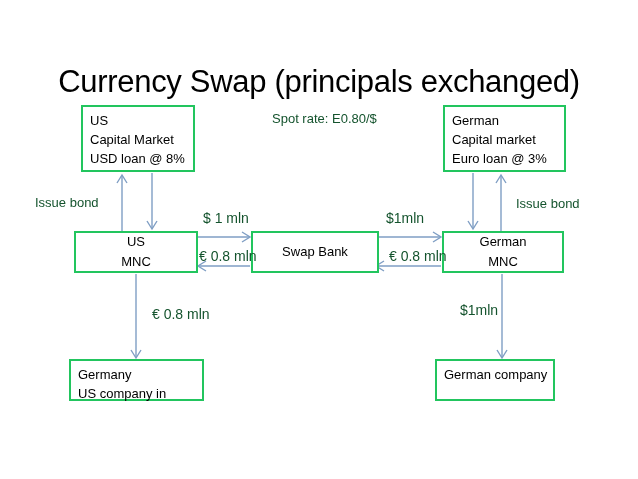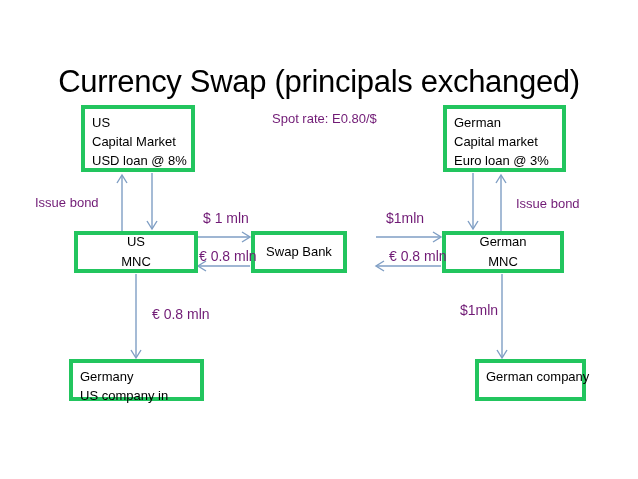--- a/index.html
+++ b/index.html
@@ -27,40 +27,40 @@
     font-size: 31px;
     font-weight: 400;
     letter-spacing: -0.3px;
     color: #000000;
     white-space: nowrap;
     margin-top: 32px;
   }
   .box {
     position: absolute;
     box-sizing: border-box;
-    border: 4px solid #22c55e;
+    border: 2px solid #22c55e;
     background: #ffffff;
     font-size: 13px;
     line-height: 19px;
     color: #000000;
     padding: 4px 7px;
   }
   .box.center {
     display: flex;
     flex-direction: column;
     align-items: center;
     justify-content: center;
     padding: 0;
     line-height: 20px;
   }
   .box .ln { display: block; white-space: nowrap; }
   .lbl {
     position: absolute;
     font-size: 13px;
-    color: #701a75;
+    color: #14532d;
     white-space: nowrap;
     line-height: 16px;
   }
   .lbl.sm { font-size: 14px; }
   svg.arrows {
     position: absolute;
     left: 0; top: 0;
     width: 638px;
     height: 479px;
     pointer-events: none;
@@ -142,35 +142,35 @@
     <span class="ln">German</span>
     <span class="ln">Capital market</span>
     <span class="ln">Euro loan @ 3%</span>
   </div>
 
   <div class="box center" style="left:74px; top:231px; width:124px; height:42px;">
     <span class="ln">US</span>
     <span class="ln">MNC</span>
   </div>
 
-  <div class="box center" style="left:251px; top:231px; width:96px; height:42px;">
+  <div class="box center" style="left:251px; top:231px; width:128px; height:42px;">
     <span class="ln">Swap Bank</span>
   </div>
 
   <div class="box center" style="left:442px; top:231px; width:122px; height:42px;">
     <span class="ln">German</span>
     <span class="ln">MNC</span>
   </div>
 
   <div class="box" style="left:69px; top:359px; width:135px; height:42px;">
     <span class="ln">Germany</span>
     <span class="ln">US company in</span>
   </div>
 
-  <div class="box" style="left:435px; top:359px; width:111px; height:42px;margin-left:40px;">
+  <div class="box" style="left:435px; top:359px; width:120px; height:42px;">
     <span class="ln">German company</span>
   </div>
 
   <div class="lbl" style="left:272px; top:111px;">Spot rate: E0.80/$</div>
 
   <div class="lbl" style="left:35px; top:195px;">Issue bond</div>
 
   <div class="lbl" style="left:516px; top:196px;">Issue bond</div>
 
 

